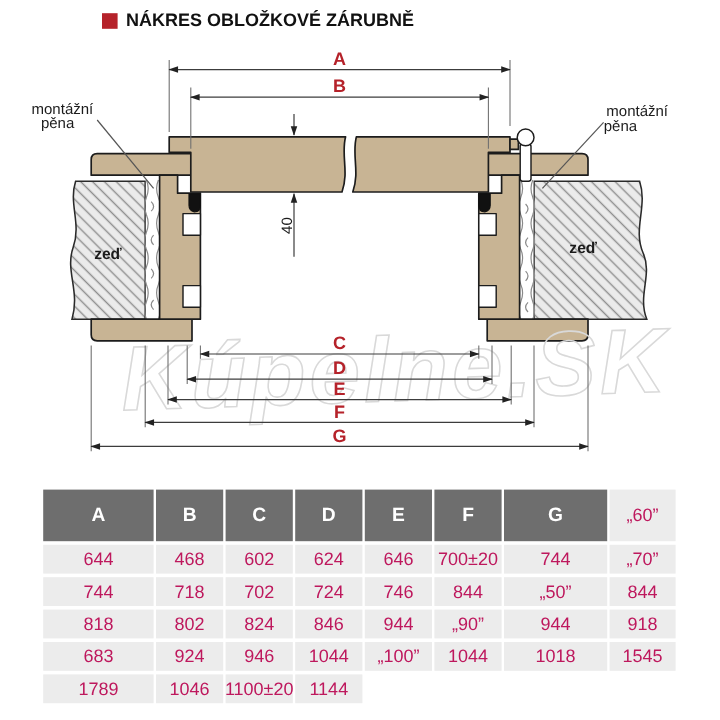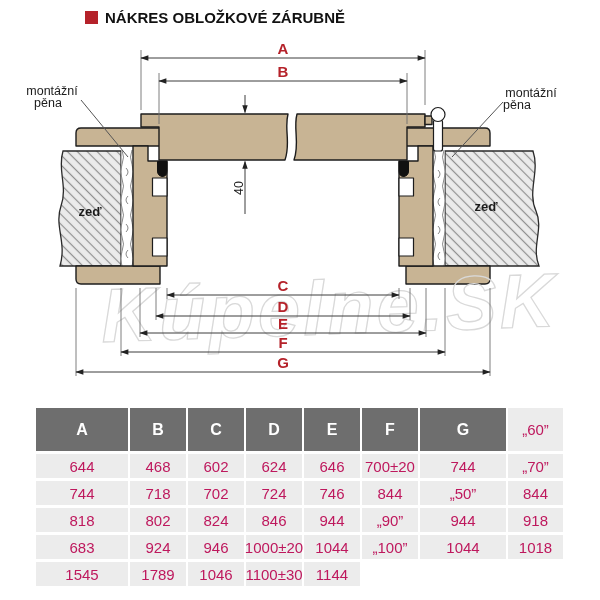--- a/index.html
+++ b/index.html
@@ -195,24 +195,23 @@
       <div class="cell">802</div>
       <div class="cell">824</div>
       <div class="cell">846</div>
       <div class="cell">944</div>
       <div class="cell">„90”</div>
       <div class="cell">944</div>
       <div class="cell">918</div>
       <div class="cell">683</div>
       <div class="cell">924</div>
       <div class="cell">946</div>
-      <div class="cell">1000±20</div>
       <div class="cell">1044</div>
       <div class="cell">„100”</div>
       <div class="cell">1044</div>
       <div class="cell">1018</div>
       <div class="cell">1545</div>
       <div class="cell">1789</div>
       <div class="cell">1046</div>
-      <div class="cell">1100±30</div>
+      <div class="cell">1100±20</div>
       <div class="cell">1144</div>
     </div>
 </div>
 
 </body></html>

